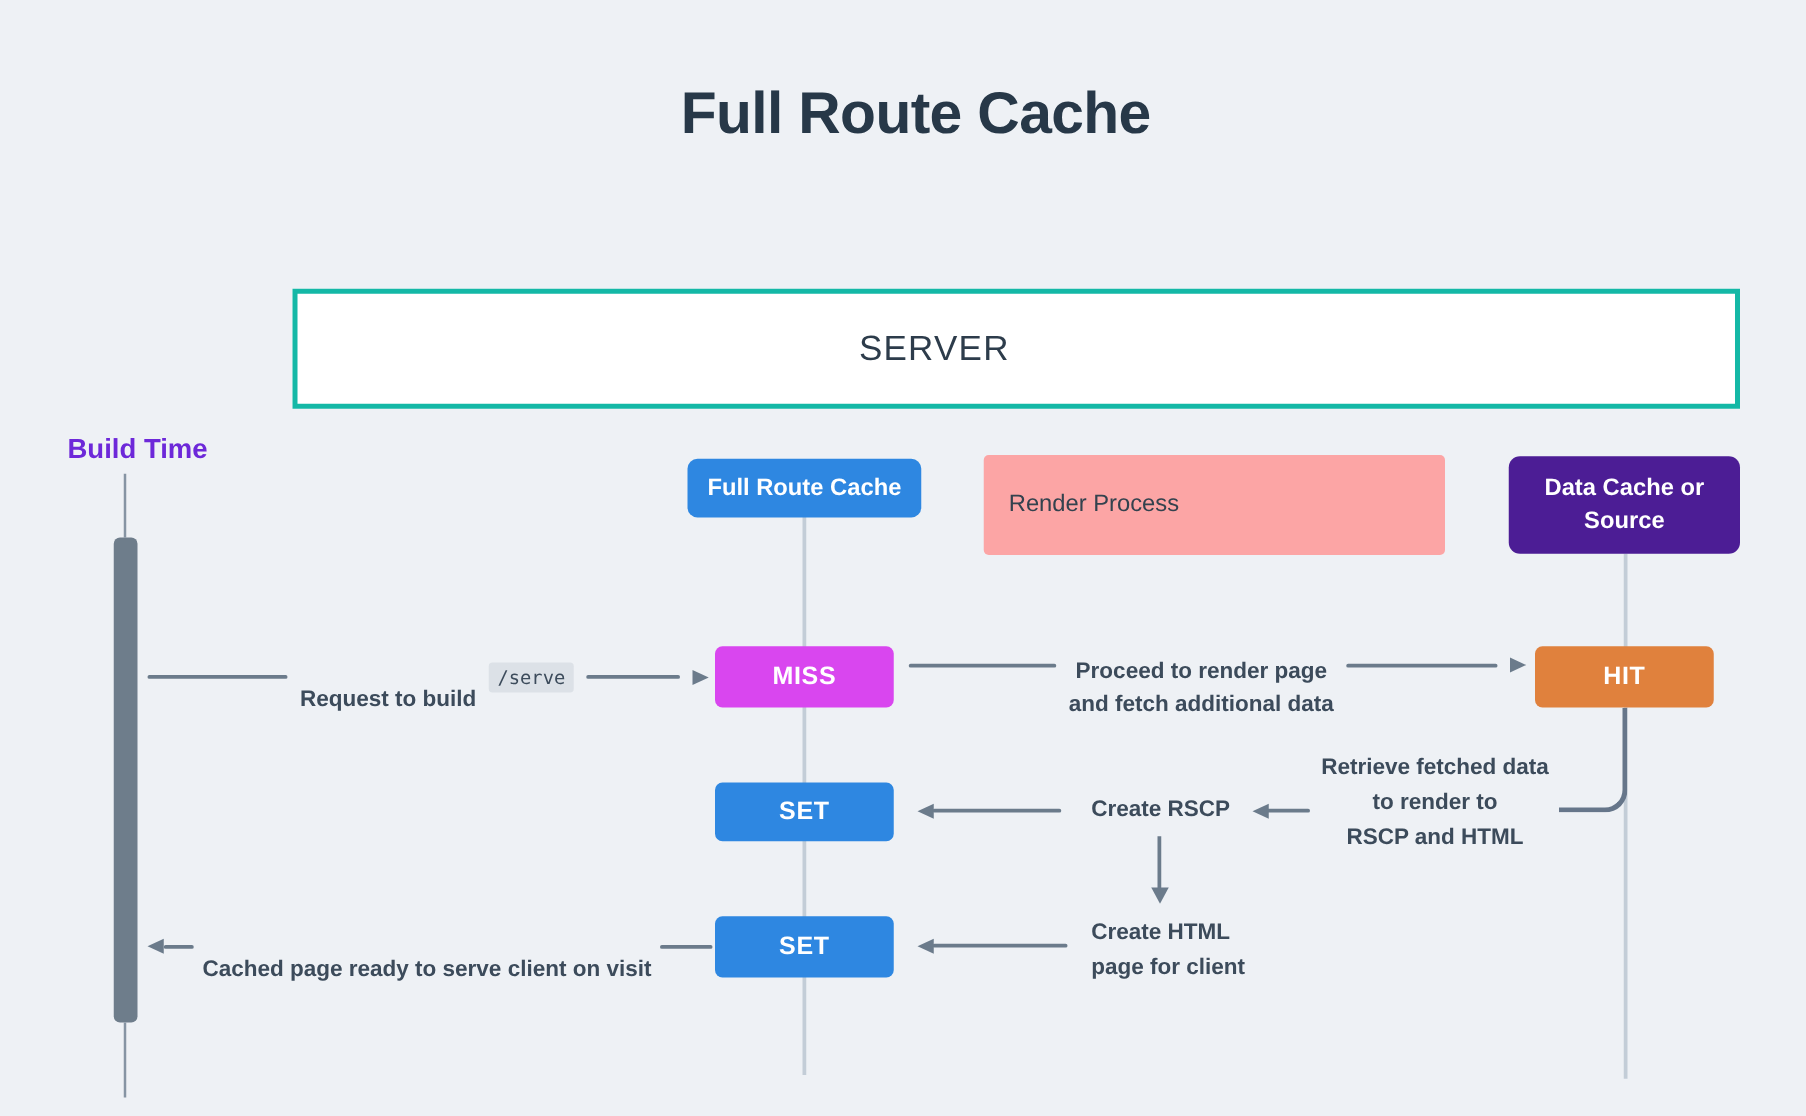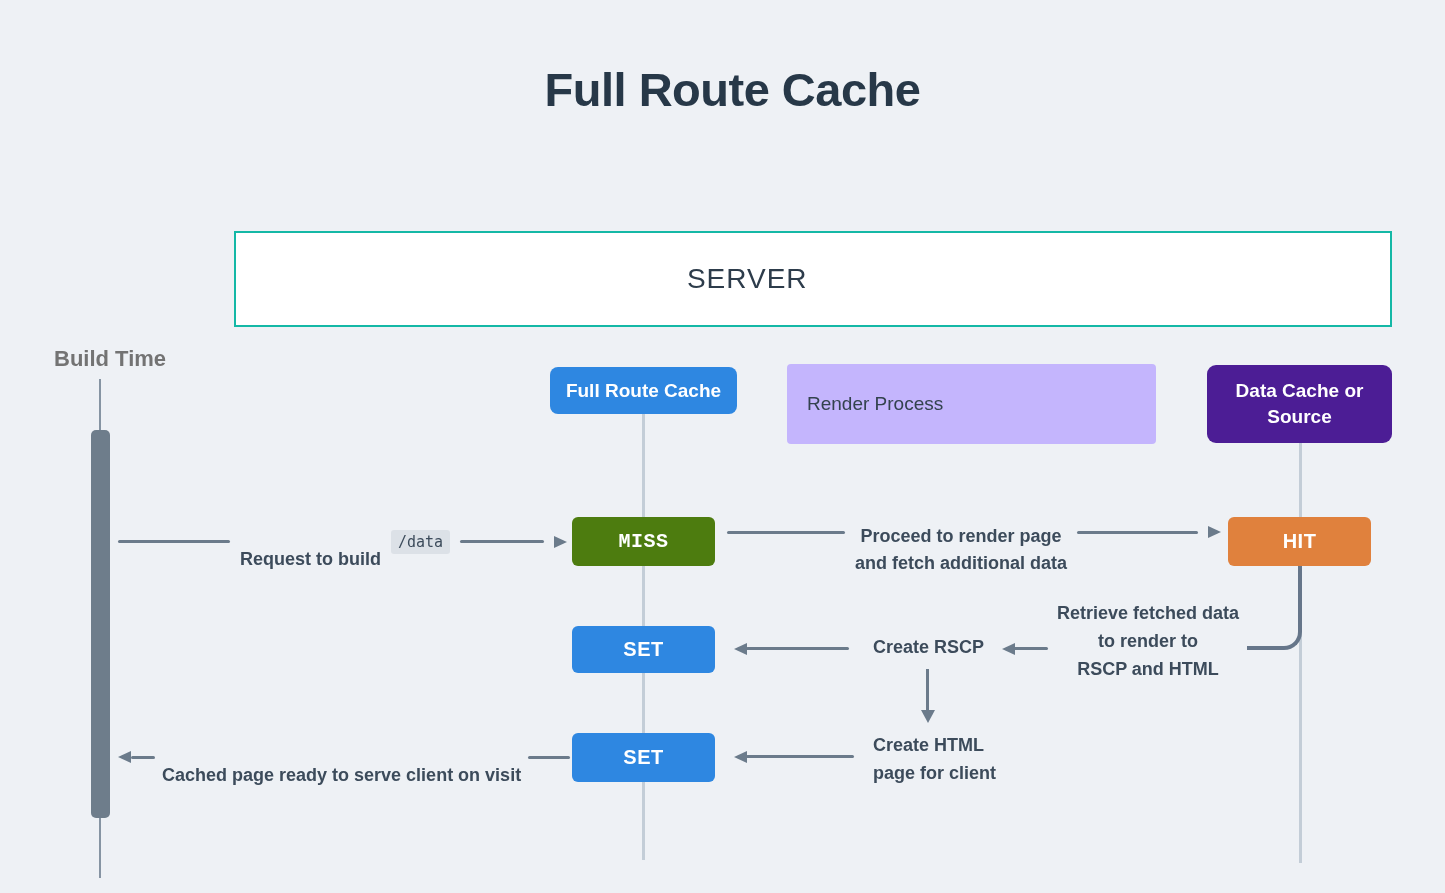--- a/index.html
+++ b/index.html
@@ -22,36 +22,36 @@
     text-align:center;
     font-size:47px;font-weight:800;
     letter-spacing:-0.5px;
     color:#273848;
   }
 
   
   .server-box{
     left:234px;top:231px;width:1158px;height:96px;
     background:#ffffff;
-    border:2px solid #14b8a6;
+    border:4px solid #14b8a6;
     box-sizing:border-box;
   }
   .server-label{
     position:absolute;left:44.3%;top:50%;
     transform:translate(-50%,-50%);
     font-size:28px;font-weight:400;
     letter-spacing:1px;
     color:#2d3c4b;
   }
 
   
   .build-time-label{
     left:54px;top:346px;
     font-size:22px;font-weight:600;
-    color:#737373;
+    color:#6d28d9;
   }
   .thin-vline{width:2px;background:#8694a3;}
   .activation-bar{
     left:91px;top:430px;width:19px;height:388px;
     border-radius:5px;
   }
 
   
   .lifeline{width:3px;background:#c3cdd7;z-index:0;}
 
@@ -154,44 +154,44 @@
   <div class="abs thin-vline" style="left:99px;top:379px;height:51px;"></div>
   <div class="abs activation-bar" style="background: rgb(110, 125, 139);"></div>
   <div class="abs thin-vline" style="left:99px;top:818px;height:60px;"></div>
 
   <div class="abs lifeline" style="left:642px;top:413px;height:447px;"></div>
   <div class="abs lifeline" style="left:1299px;top:443px;height:420px;"></div>
 
   <div class="abs col-box col-frc" style="background: rgb(46, 135, 225);">
     <span>Full Route Cache</span>
   </div>
-  <div class="abs col-box col-rp" style="background: #c4b5fd;">
+  <div class="abs col-box col-rp" style="background: #fca5a5;">
     <span>Render Process</span>
   </div>
   <div class="abs col-box col-dc" style="background: #4c1d95;">
     <span>Data Cache or Source</span>
   </div>
 
-  <div class="abs node" style="left: 572px; top: 517px; background: #4d7c0f; font-family: Liberation Mono, monospace;">
+  <div class="abs node" style="left: 572px; top: 517px; background: #d946ef;">
     <span>MISS</span>
   </div>
   <div class="abs node" style="left: 1228px; top: 517px; background: rgb(224, 129, 61);">
     <span>HIT</span>
   </div>
   <div class="abs node" style="left: 572px; top: 626px; height: 47px; background: rgb(46, 135, 225);">
     <span>SET</span>
   </div>
   <div class="abs node" style="left: 572px; top: 733px; background: rgb(46, 135, 225);">
     <span>SET</span>
   </div>
 
   <div class="abs msg-row" style="left:118px;top:524px;width:449px;height:35px;text-align:center;">
     <div class="seg" style="flex:0 0 112px;"></div>
     <div class="msg-label">Request to build</div>
-    <div class="code-chip">/data</div>
+    <div class="code-chip">/serve</div>
     <div class="seg seg-flex"></div>
     <div class="arrow-right"></div>
   </div>
 
   <div class="abs msg-row" style="left:727px;top:503px;width:494px;height:58px;">
     <div class="seg" style="flex:0 0 118px;"></div>
     <div class="msg-label multiline">
       <div>Proceed to render page</div>
       <div>and fetch additional data</div>
     </div>

